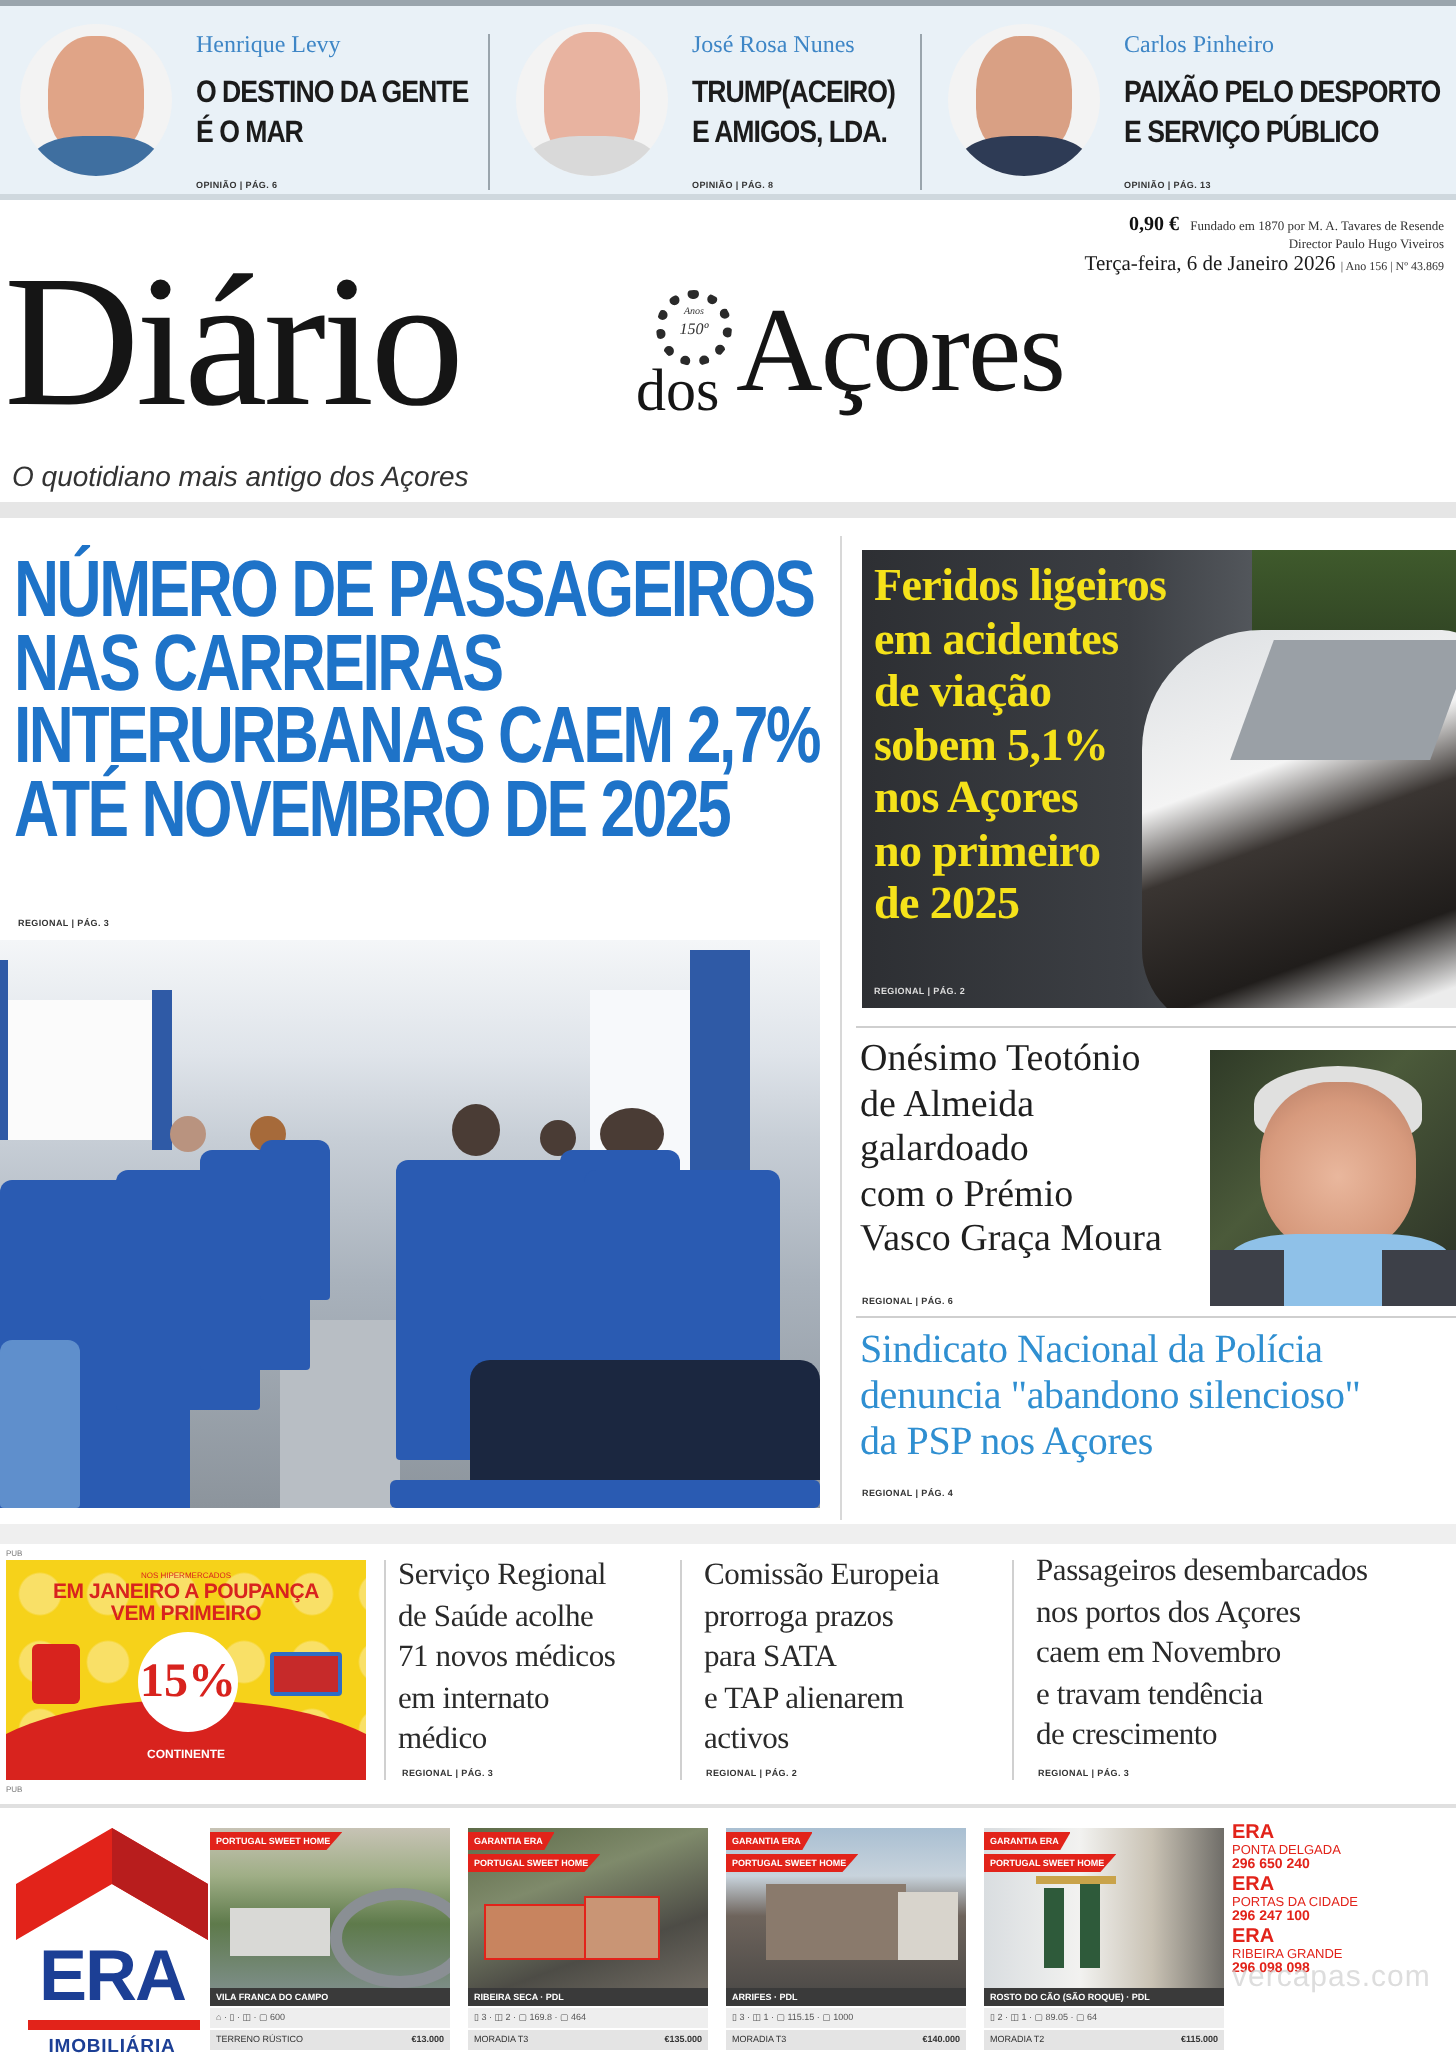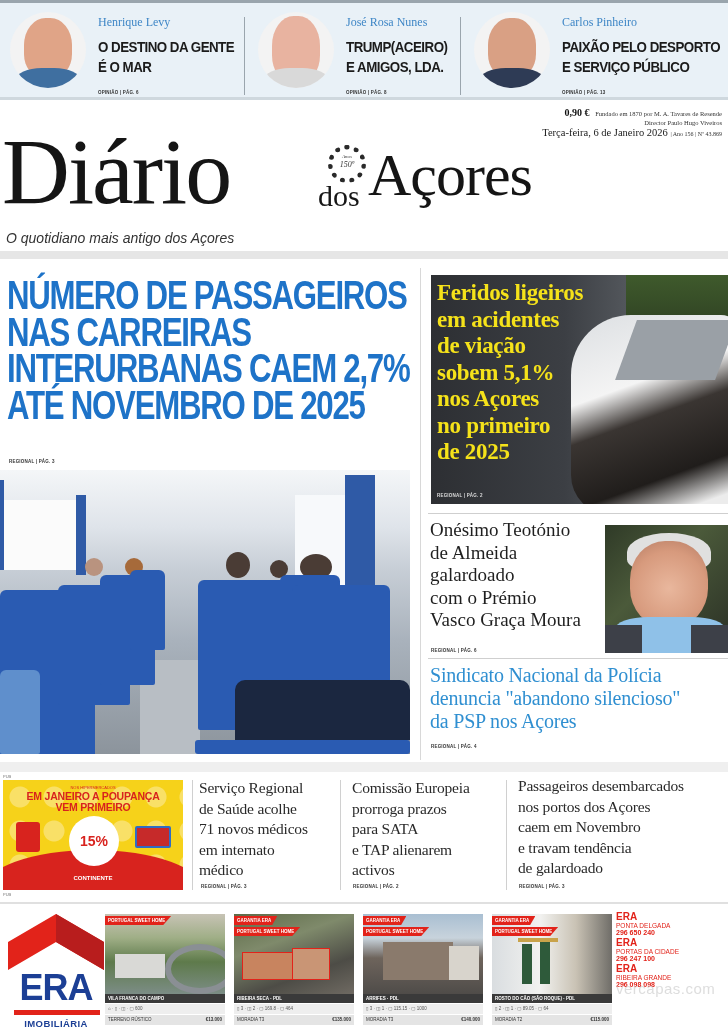--- a/index.html
+++ b/index.html
@@ -95,21 +95,21 @@
   .ad-continente { position: absolute; left: 3px; top: 780px; width: 180px; height: 110px; overflow: hidden;
     background: #f6d21a; }
   .ad-continente .dots { position: absolute; inset: 0;
     background-image: radial-gradient(circle, #f9e067 0 10px, transparent 11px); background-size: 34px 34px; }
   .ad-continente .redhill { position: absolute; left: -20px; top: 70px; width: 220px; height: 80px; border-radius: 50% 50% 0 0; background: #d8231e; }
   .ad-continente .kicker { position: absolute; left: 0; width: 180px; top: 5px; text-align: center;
     font-family: "Liberation Sans", sans-serif; font-size: 4px; color: #d8231e; }
   .ad-continente .headline { position: absolute; left: 0; width: 180px; top: 11px; text-align: center;
     font-family: "Liberation Sans", sans-serif; font-weight: bold; font-size: 10.5px; line-height: 11px; color: #d8231e; letter-spacing: -0.2px; }
   .ad-continente .circle { position: absolute; left: 66px; top: 36px; width: 50px; height: 50px; border-radius: 50%; background: #fff; text-align: center; }
-  .ad-continente .circle .pct { font-family: Liberation Sans, sans-serif; font-weight: bold; font-size: 14px; color: #d8231e; line-height: 50px; }
+  .ad-continente .circle .pct { font-family: Liberation Serif, serif; font-weight: bold; font-size: 24px; color: #d8231e; line-height: 50px; }
   .ad-continente .badge { position: absolute; left: 13px; top: 42px; width: 24px; height: 30px; background: #d8231e; border-radius: 3px; }
   .ad-continente .card { position: absolute; left: 132px; top: 46px; width: 36px; height: 22px; background: #c62a2a; border: 2px solid #2f6cc4; border-radius: 2px; }
   .ad-continente .brand { position: absolute; left: 0; width: 180px; top: 95px; text-align: center;
     font-family: "Liberation Sans", sans-serif; font-weight: bold; font-size: 6px; color: #fff; }
   .lower-story { position: absolute; font-family: "Liberation Serif", serif; font-size: 15.5px; line-height: 20.5px;
     color: #2a2a2a; white-space: nowrap; letter-spacing: -0.2px; }
   .lower-ref { position: absolute; }
   .vsep2 { position: absolute; top: 780px; width: 1px; height: 110px; background: #d0d0d0; }
 
   
@@ -329,21 +329,21 @@
   <div>activos</div>
 </div>
 <div class="lower-ref ref-small" style="left:353px; top:884px;">REGIONAL | PÁG. 2</div>
 
 <div class="vsep2" style="left:506px;"></div>
 <div class="lower-story" style="left:518px; top:776px;">
   <div>Passageiros desembarcados</div>
   <div>nos portos dos Açores</div>
   <div>caem em Novembro</div>
   <div>e travam tendência</div>
-  <div>de galardoado</div>
+  <div>de crescimento</div>
 </div>
 <div class="lower-ref ref-small" style="left:519px; top:884px;">REGIONAL | PÁG. 3</div>
 
 <div class="era-ad">
   <div class="era-logo">
     <svg class="era-roof" viewBox="0 0 96 56">
       <polygon points="48,0 96,28 96,56 48,28 0,56 0,28" fill="#e2231a"></polygon>
       <polygon points="48,0 96,28 96,56 48,28" fill="#b81d1d"></polygon>
     </svg>
     <div class="era-word">ERA</div>

